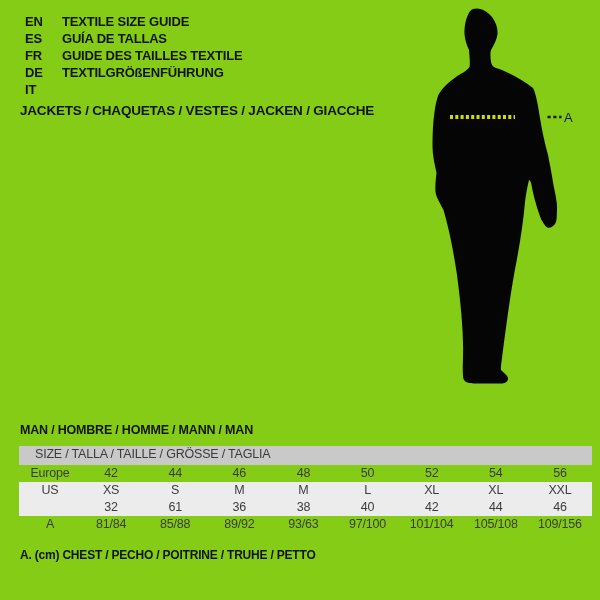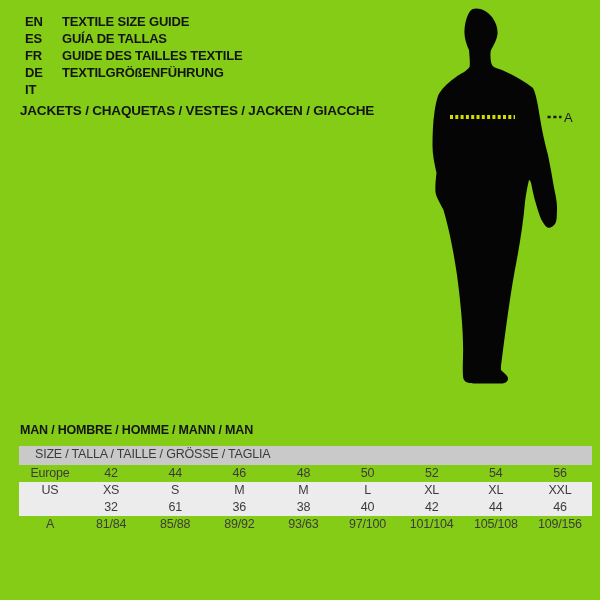--- a/index.html
+++ b/index.html
@@ -233,14 +233,15 @@
           <div class="cell">89/92</div>
           <div class="cell">93/63</div>
           <div class="cell">97/100</div>
           <div class="cell">101/104</div>
           <div class="cell">105/108</div>
           <div class="cell">109/156</div>
         </div>
       </div>
   </div>
 
+  <div class="footnote">A. (cm) CHEST / PECHO / POITRINE / TRUHE / PETTO</div>
 
 </div>
 
 </body></html>

